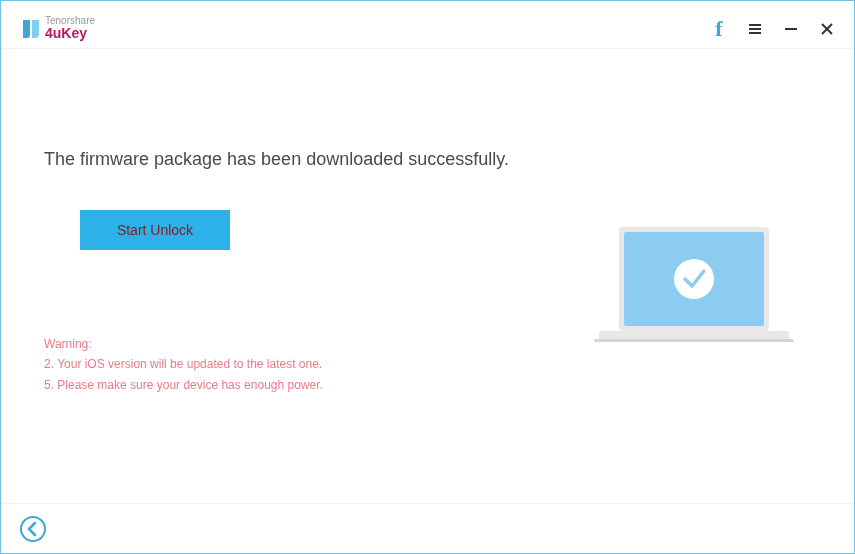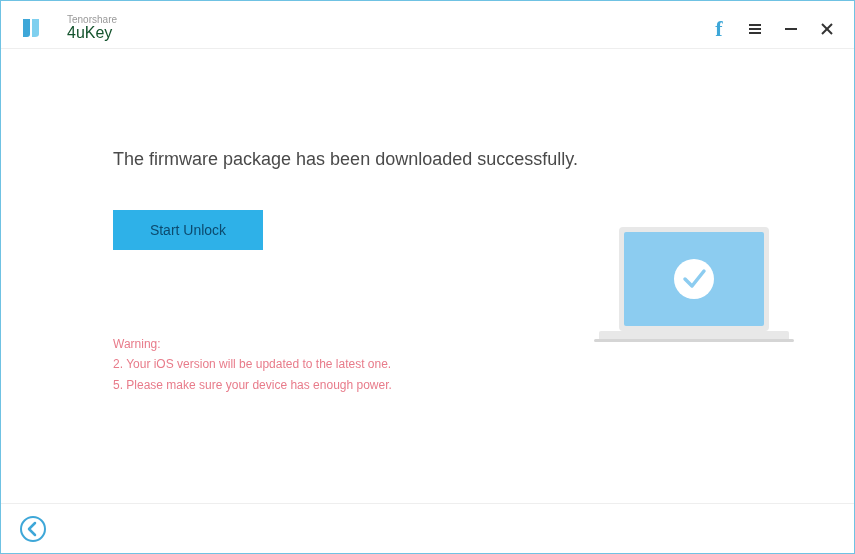--- a/index.html
+++ b/index.html
@@ -27,39 +27,39 @@
       height: 48px;
       display: flex;
       align-items: center;
       justify-content: space-between;
       padding: 8px 18px 0 18px;
       border-bottom: 1px solid #eee;
     }
     .brand {
       display: flex;
       align-items: center;
-      gap: 24px;
+      gap: 2px;
     }
     .logo-box {
       width: 24px;
       height: 24px;
     }
     .brand-text {
       display: flex;
       flex-direction: column;
       line-height: 1.05;
     }
     .brand-company {
       font-size: 10px;
       color: #999;
     }
     .brand-product {
-      font-size: 16px;
-      color: #14532d;
-      font-weight: 400;
+      font-size: 14px;
+      color: #be185d;
+      font-weight: 700;
     }
     .title-controls {
       display: flex;
       align-items: center;
       gap: 18px;
     }
     .ctrl {
       width: 18px;
       height: 18px;
       display: flex;
@@ -69,44 +69,45 @@
       color: #333;
     }
     .ctrl.fb {
       color: #3ea7d8;
       font-size: 22px;
       font-weight: bold;
       font-family: Georgia, serif;
     }
     .content {
       flex: 1;
-      padding: 100px 90px 0 112px;
+      padding: 100px 90px 0 43px;
       display: flex;
       position: relative;
     }
     .left-col {
       flex: 1;
     }
     .headline {
       font-size: 18px;
       color: #4a4a4a;
       margin-bottom: 40px;
       font-weight: 400;
     }
     .unlock-btn {
       width: 150px;
       height: 40px;
       background: #2eb1e8;
-      color: #0c4a6e;
+      color: #7f1d1d;
       border: none;
       font-size: 14px;
       cursor: pointer;
       display: flex;
       align-items: center;
       justify-content: center;
+      margin-left: 36px;
     }
     .warning-block {
       margin-top: 84px;
       color: #e87b8a;
       font-size: 12px;
       line-height: 1.7;
     }
     .illustration {
       position: absolute;
       right: 60px;

